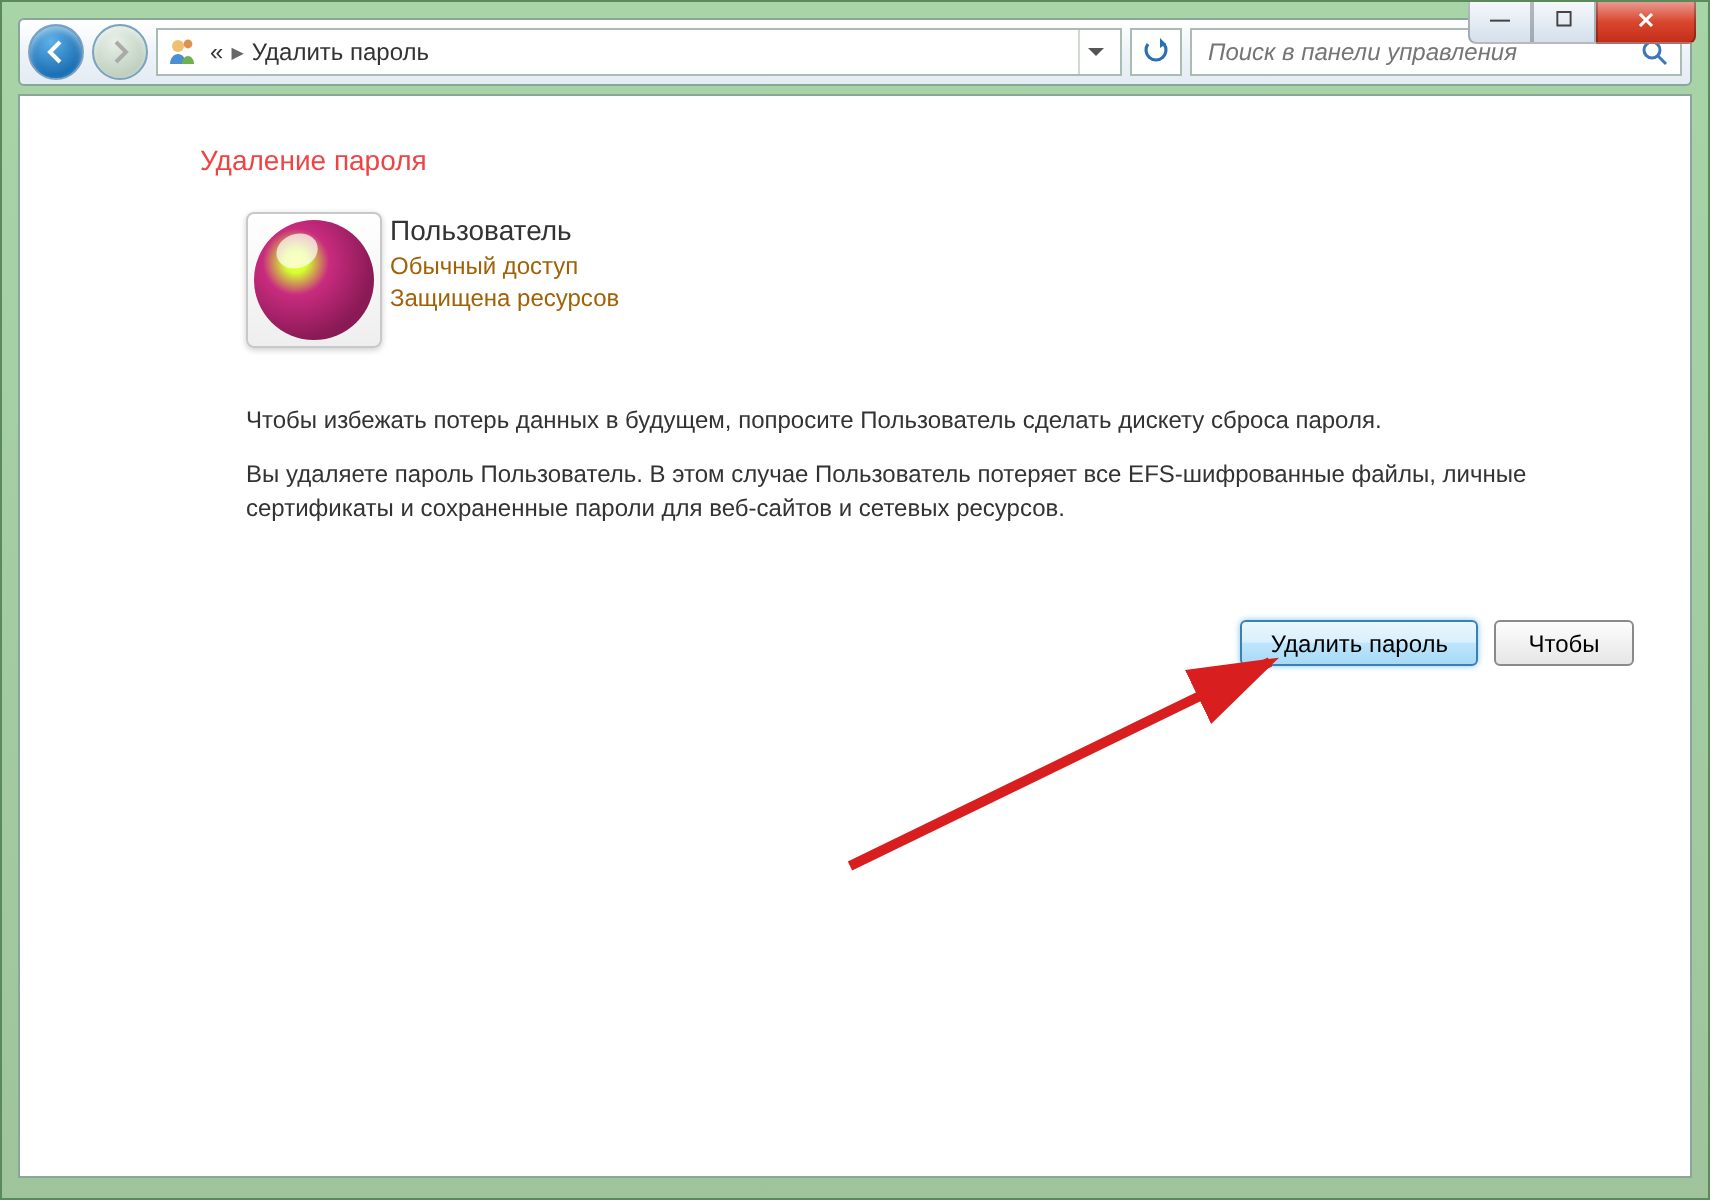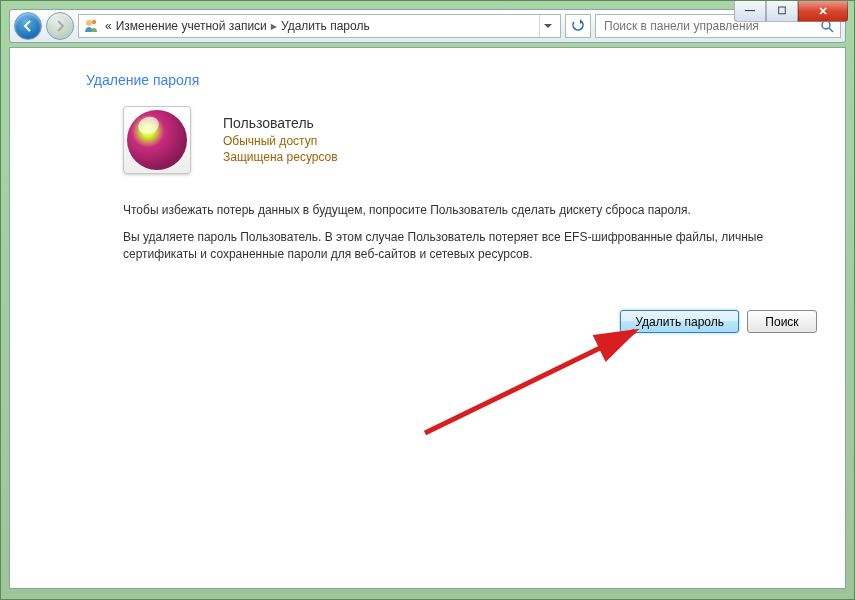--- a/index.html
+++ b/index.html
@@ -15,25 +15,25 @@
 .nav-btn{width:26px;height:26px;border-radius:50%;background:radial-gradient(circle at 40% 30%,#5fb1e6,#1b6fb5 70%);border:1px solid #7aa3c2;display:flex;align-items:center;justify-content:center;cursor:pointer;box-shadow:inset 0 2px 3px rgba(255,255,255,.5)}
 .nav-btn.disabled{background:radial-gradient(circle at 40% 30%,#e8f0e8,#c0d0c0 70%);cursor:default}
 .nav-btn svg{width:12px;height:12px}
 .address-box{flex:1;height:22px;border:1px solid #a9bcb2;background:#fff;display:flex;align-items:center;padding:0 4px;gap:6px}
 .addr-icon{width:16px;height:16px;display:inline-flex;align-items:center;justify-content:center}
 .addr-text{display:flex;align-items:center;gap:4px;color:#333;font-size:12px}
 .addr-sep{color:#666;font-size:8px}
 .addr-dd{margin-left:auto;width:16px;height:100%;display:flex;align-items:center;justify-content:center;border-left:1px solid #d0dad0;cursor:pointer}
 .refresh-box{width:24px;height:22px;border:1px solid #a9bcb2;background:#fff;display:flex;align-items:center;justify-content:center;cursor:pointer}
 .search-box{width:232px;height:22px;border:1px solid #a9bcb2;background:#fff;display:flex;align-items:center;padding:0 6px}
-.search-box input{flex:1;border:none;outline:none;color:#888;font-size:12px;background:transparent}
+.search-box input{flex:1;border:none;outline:none;font-style:italic;color:#888;font-size:12px;background:transparent}
 .search-icon{width:14px;height:14px;color:#3b78b5}
 .content-frame{margin:8px;margin-top:4px;background:#fff;border:1px solid #8aa69a;height:542px;padding:24px 28px 20px 28px;box-sizing:border-box;position:relative;overflow:hidden}
-.page-title{color:#3b82f6;font-size:14px;margin-left:48px;margin-bottom:18px}
-.user-block{display:flex;align-items:center;gap:32px;margin-left:85px;margin-bottom:28px}
+.page-title{color:#ef4444;font-size:14px;margin-left:62px;margin-bottom:18px}
+.user-block{display:flex;align-items:flex-start;gap:4px;margin-left:85px;margin-bottom:28px}
 .avatar-frame{width:60px;height:60px;border:1px solid #c8c8c8;border-radius:4px;padding:3px;background:linear-gradient(to bottom,#fff,#eee);box-shadow:0 1px 3px rgba(0,0,0,.2)}
 .avatar-inner{width:100%;height:100%;background:radial-gradient(circle at 35% 35%,#f8ff2e 0%,#d4ff2e 10%,#c92b7e 30%,#8a1a56 70%);border-radius:50%;position:relative;overflow:hidden}
 .avatar-inner::after{content:"";position:absolute;top:12%;left:18%;width:35%;height:28%;background:rgba(255,255,255,.7);border-radius:50%;transform:rotate(-20deg)}
 .user-info{line-height:1.35}
 .user-name{color:#333;font-size:14px}
 .user-line{color:#a16207;font-size:12px}
 .body-text{color:#333;margin-left:85px;margin-right:20px;line-height:1.4;font-size:12px}
 .body-text p{margin:0 0 10px 0}
 .action-row{position:absolute;right:28px;top:262px;display:flex;gap:8px}
 .btn{min-width:70px;height:23px;padding:0 14px;font-size:12px;border:1px solid #8a8a8a;border-radius:3px;background:linear-gradient(to bottom,#fdfdfd,#e6e6e6);cursor:pointer}
@@ -75,21 +75,20 @@
       <span class="addr-icon">
         <svg viewBox="0 0 16 16">
             <circle cx="6" cy="5" r="3" fill="#f0c070"></circle>
             <path d="M2 14c0-3 2-5 4-5s4 2 4 5" fill="#4a90d0"></path>
             <circle cx="11" cy="4" r="2.2" fill="#e09050"></circle>
             <path d="M8 14c0-2.5 1.5-4 3-4s3 1.5 3 4" fill="#70b050"></path>
           </svg>
       </span>
       <span class="addr-text">
         <span>«</span>
-        <span>Изменение учетной записи</span>
         <span class="addr-sep">▶</span>
         <span>Удалить пароль</span>
       </span>
       <span class="addr-dd">
         <svg width="8" height="5" viewBox="0 0 8 5">
             <path d="M0 0 L4 4 L8 0" fill="#555"></path>
           </svg>
       </span>
     </div>
 
@@ -123,21 +122,21 @@
       </div>
     </div>
 
     <div class="body-text">
       <p>Чтобы избежать потерь данных в будущем, попросите Пользователь сделать дискету сброса пароля.</p>
       <p>Вы удаляете пароль Пользователь. В этом случае Пользователь потеряет все EFS-шифрованные файлы, личные сертификаты и сохраненные пароли для веб-сайтов и сетевых ресурсов.</p>
     </div>
 
     <div class="action-row">
       <button class="btn primary">Удалить пароль</button>
-      <button class="btn">Поиск</button>
+      <button class="btn">Чтобы</button>
     </div>
 
     <svg class="arrow-annot" width="260" height="120">
       <defs>
         <marker id="ah" markerWidth="10" markerHeight="10" refX="8" refY="3" orient="auto">
           <path d="M0,0 L9,3 L0,6 Z" fill="#d81e1e"></path>
         </marker>
       </defs>
       <line x1="15" y1="110" x2="225" y2="8" stroke="#d81e1e" stroke-width="5" marker-end="url(#ah)"></line>
     </svg>

